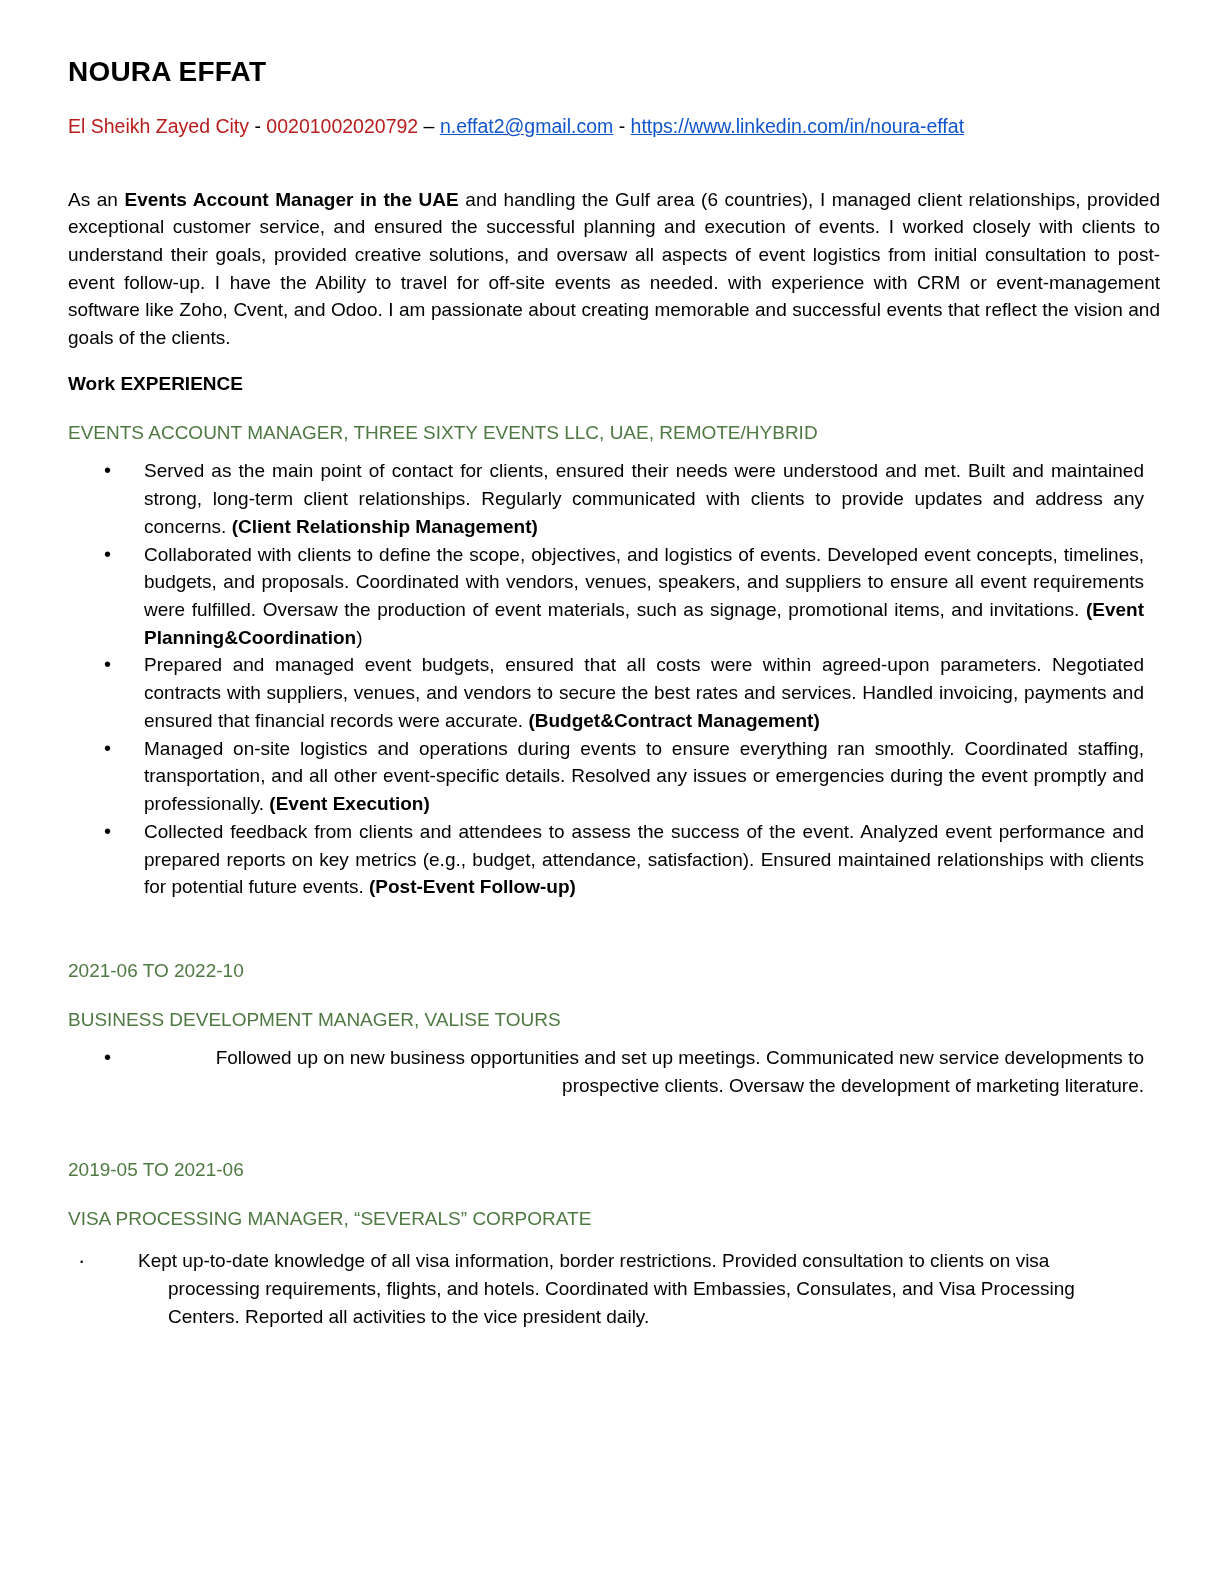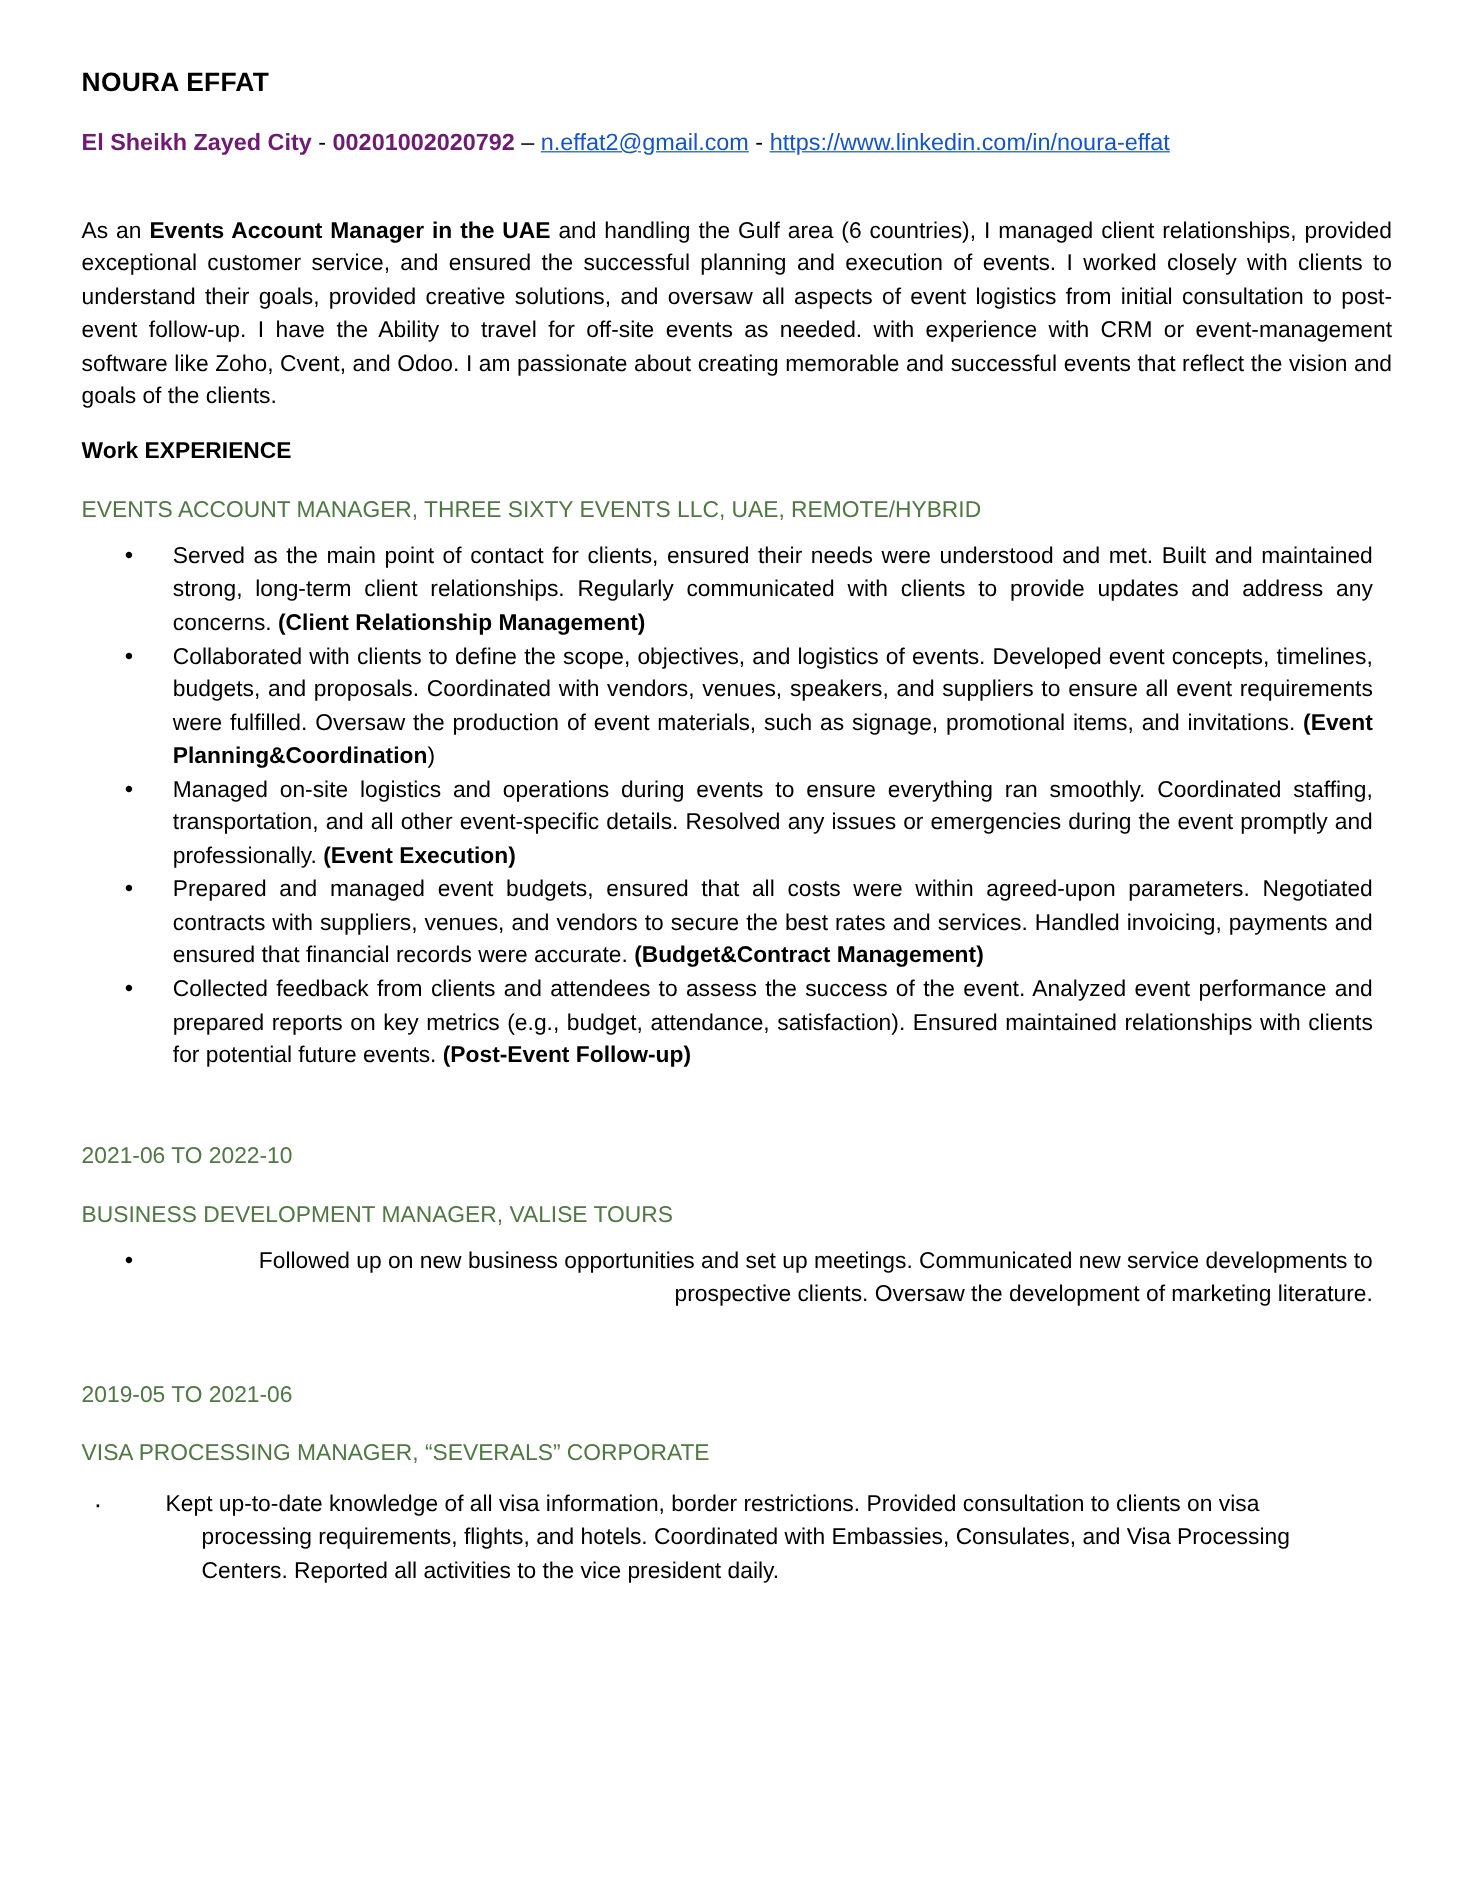--- a/index.html
+++ b/index.html
@@ -15,33 +15,33 @@
     margin: 0 auto;
     background: #ffffff;
     box-sizing: border-box;
     padding: 56px 64px 0 68px;
     font-family: "Liberation Sans", sans-serif;
     color: #000000;
   }
 
   
   .name {
-    font-size: 22px;
+    font-size: 28px;
     font-weight: bold;
     letter-spacing: 0.2px;
     line-height: 1.15;
     margin: 0 0 26px 0;
   }
   .contact-line {
     font-size: 19.5px;
     line-height: 1.3;
     margin: 0 0 8px 0;
     white-space: nowrap;
   }
-  .contact-line .plain { color: #701a75; font-weight: bold; }
+  .contact-line .plain { color: #b91c1c; }
   .contact-line a,
   .contact-line .link {
     color: #1155cc;
     text-decoration: underline;
     cursor: pointer;
   }
   .sep { color: #000; }
 
   
   .intro {
@@ -132,22 +132,22 @@
 
   <p class="intro"><span>As an </span><b>Events Account Manager in the UAE</b><span> and handling the Gulf area (6 countries), I managed client relationships, provided exceptional customer service, and ensured the successful planning and execution of events. I worked closely with clients to understand their goals, provided creative solutions, and oversaw all aspects of event logistics from initial consultation to post-event follow-up. I have the Ability to travel for off-site events as needed. with experience with CRM or event-management software like Zoho, Cvent, and Odoo. I am passionate about creating memorable and successful events that reflect the vision and goals of the clients.</span></p>
 
   <h2 class="section-heading">Work EXPERIENCE</h2>
 
   <div class="job">
     <div class="job-title">EVENTS ACCOUNT MANAGER, THREE SIXTY EVENTS LLC, UAE, REMOTE/HYBRID</div>
     <ul class="bullets">
       <li><span>Served as the main point of contact for clients, ensured their needs were understood and met. Built and maintained strong, long-term client relationships. Regularly communicated with clients to provide updates and address any concerns. </span><b>(Client Relationship Management)</b><span></span></li>
       <li><span>Collaborated with clients to define the scope, objectives, and logistics of events. Developed event concepts, timelines, budgets, and proposals. Coordinated with vendors, venues, speakers, and suppliers to ensure all event requirements were fulfilled. Oversaw the production of event materials, such as signage, promotional items, and invitations. </span><b>(Event Planning&amp;Coordination</b><span>)</span></li>
+      <li><span>Prepared and managed event budgets, ensured that all costs were within agreed-upon parameters. Negotiated contracts with suppliers, venues, and vendors to secure the best rates and services. Handled invoicing, payments and ensured that financial records were accurate. </span><b>(Budget&amp;Contract Management)</b><span></span></li>
       <li><span>Managed on-site logistics and operations during events to ensure everything ran smoothly. Coordinated staffing, transportation, and all other event-specific details. Resolved any issues or emergencies during the event promptly and professionally. </span><b>(Event Execution)</b><span></span></li>
-      <li><span>Prepared and managed event budgets, ensured that all costs were within agreed-upon parameters. Negotiated contracts with suppliers, venues, and vendors to secure the best rates and services. Handled invoicing, payments and ensured that financial records were accurate. </span><b>(Budget&amp;Contract Management)</b><span></span></li>
       <li><span>Collected feedback from clients and attendees to assess the success of the event. Analyzed event performance and prepared reports on key metrics (e.g., budget, attendance, satisfaction). Ensured maintained relationships with clients for potential future events. </span><b>(Post-Event Follow-up)</b><span></span></li>
     </ul>
   </div>
 
   <div class="spacer-lg"></div>
 
   <div class="job">
     <div class="job-dates">2021-06 TO 2022-10</div>
     <div class="job-title">BUSINESS DEVELOPMENT MANAGER, VALISE TOURS</div>
     <ul class="bullets plain">

